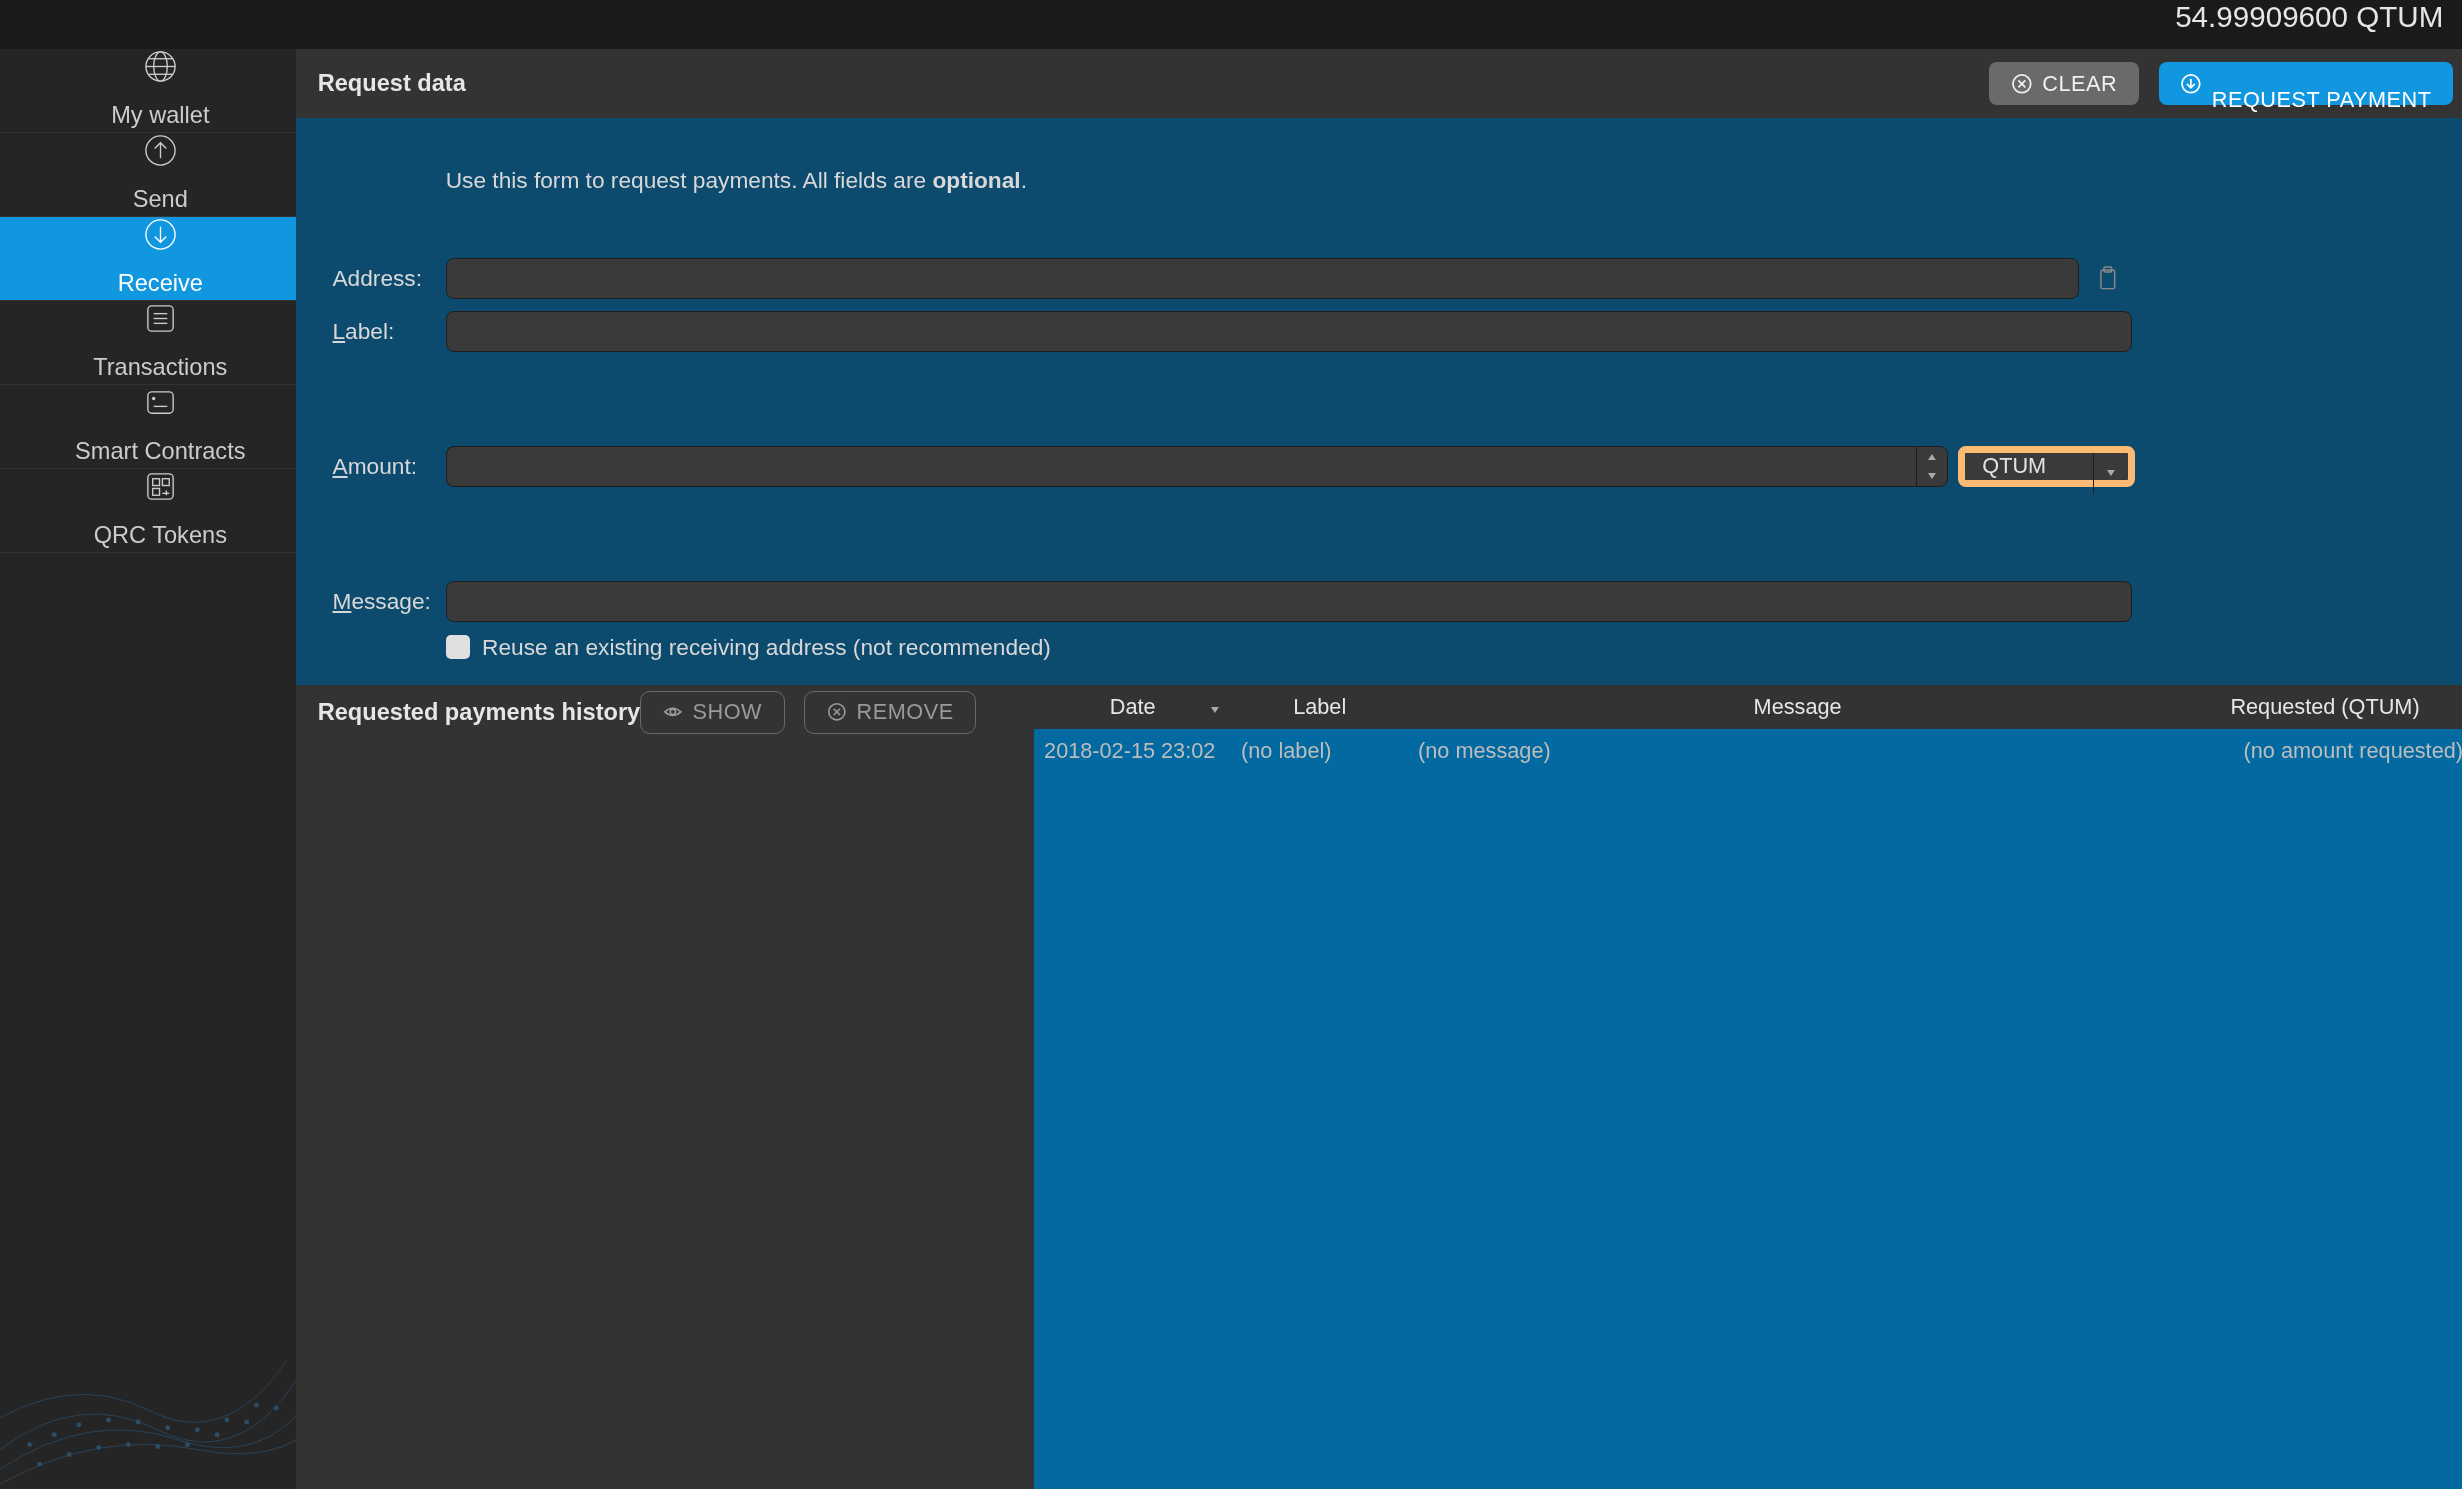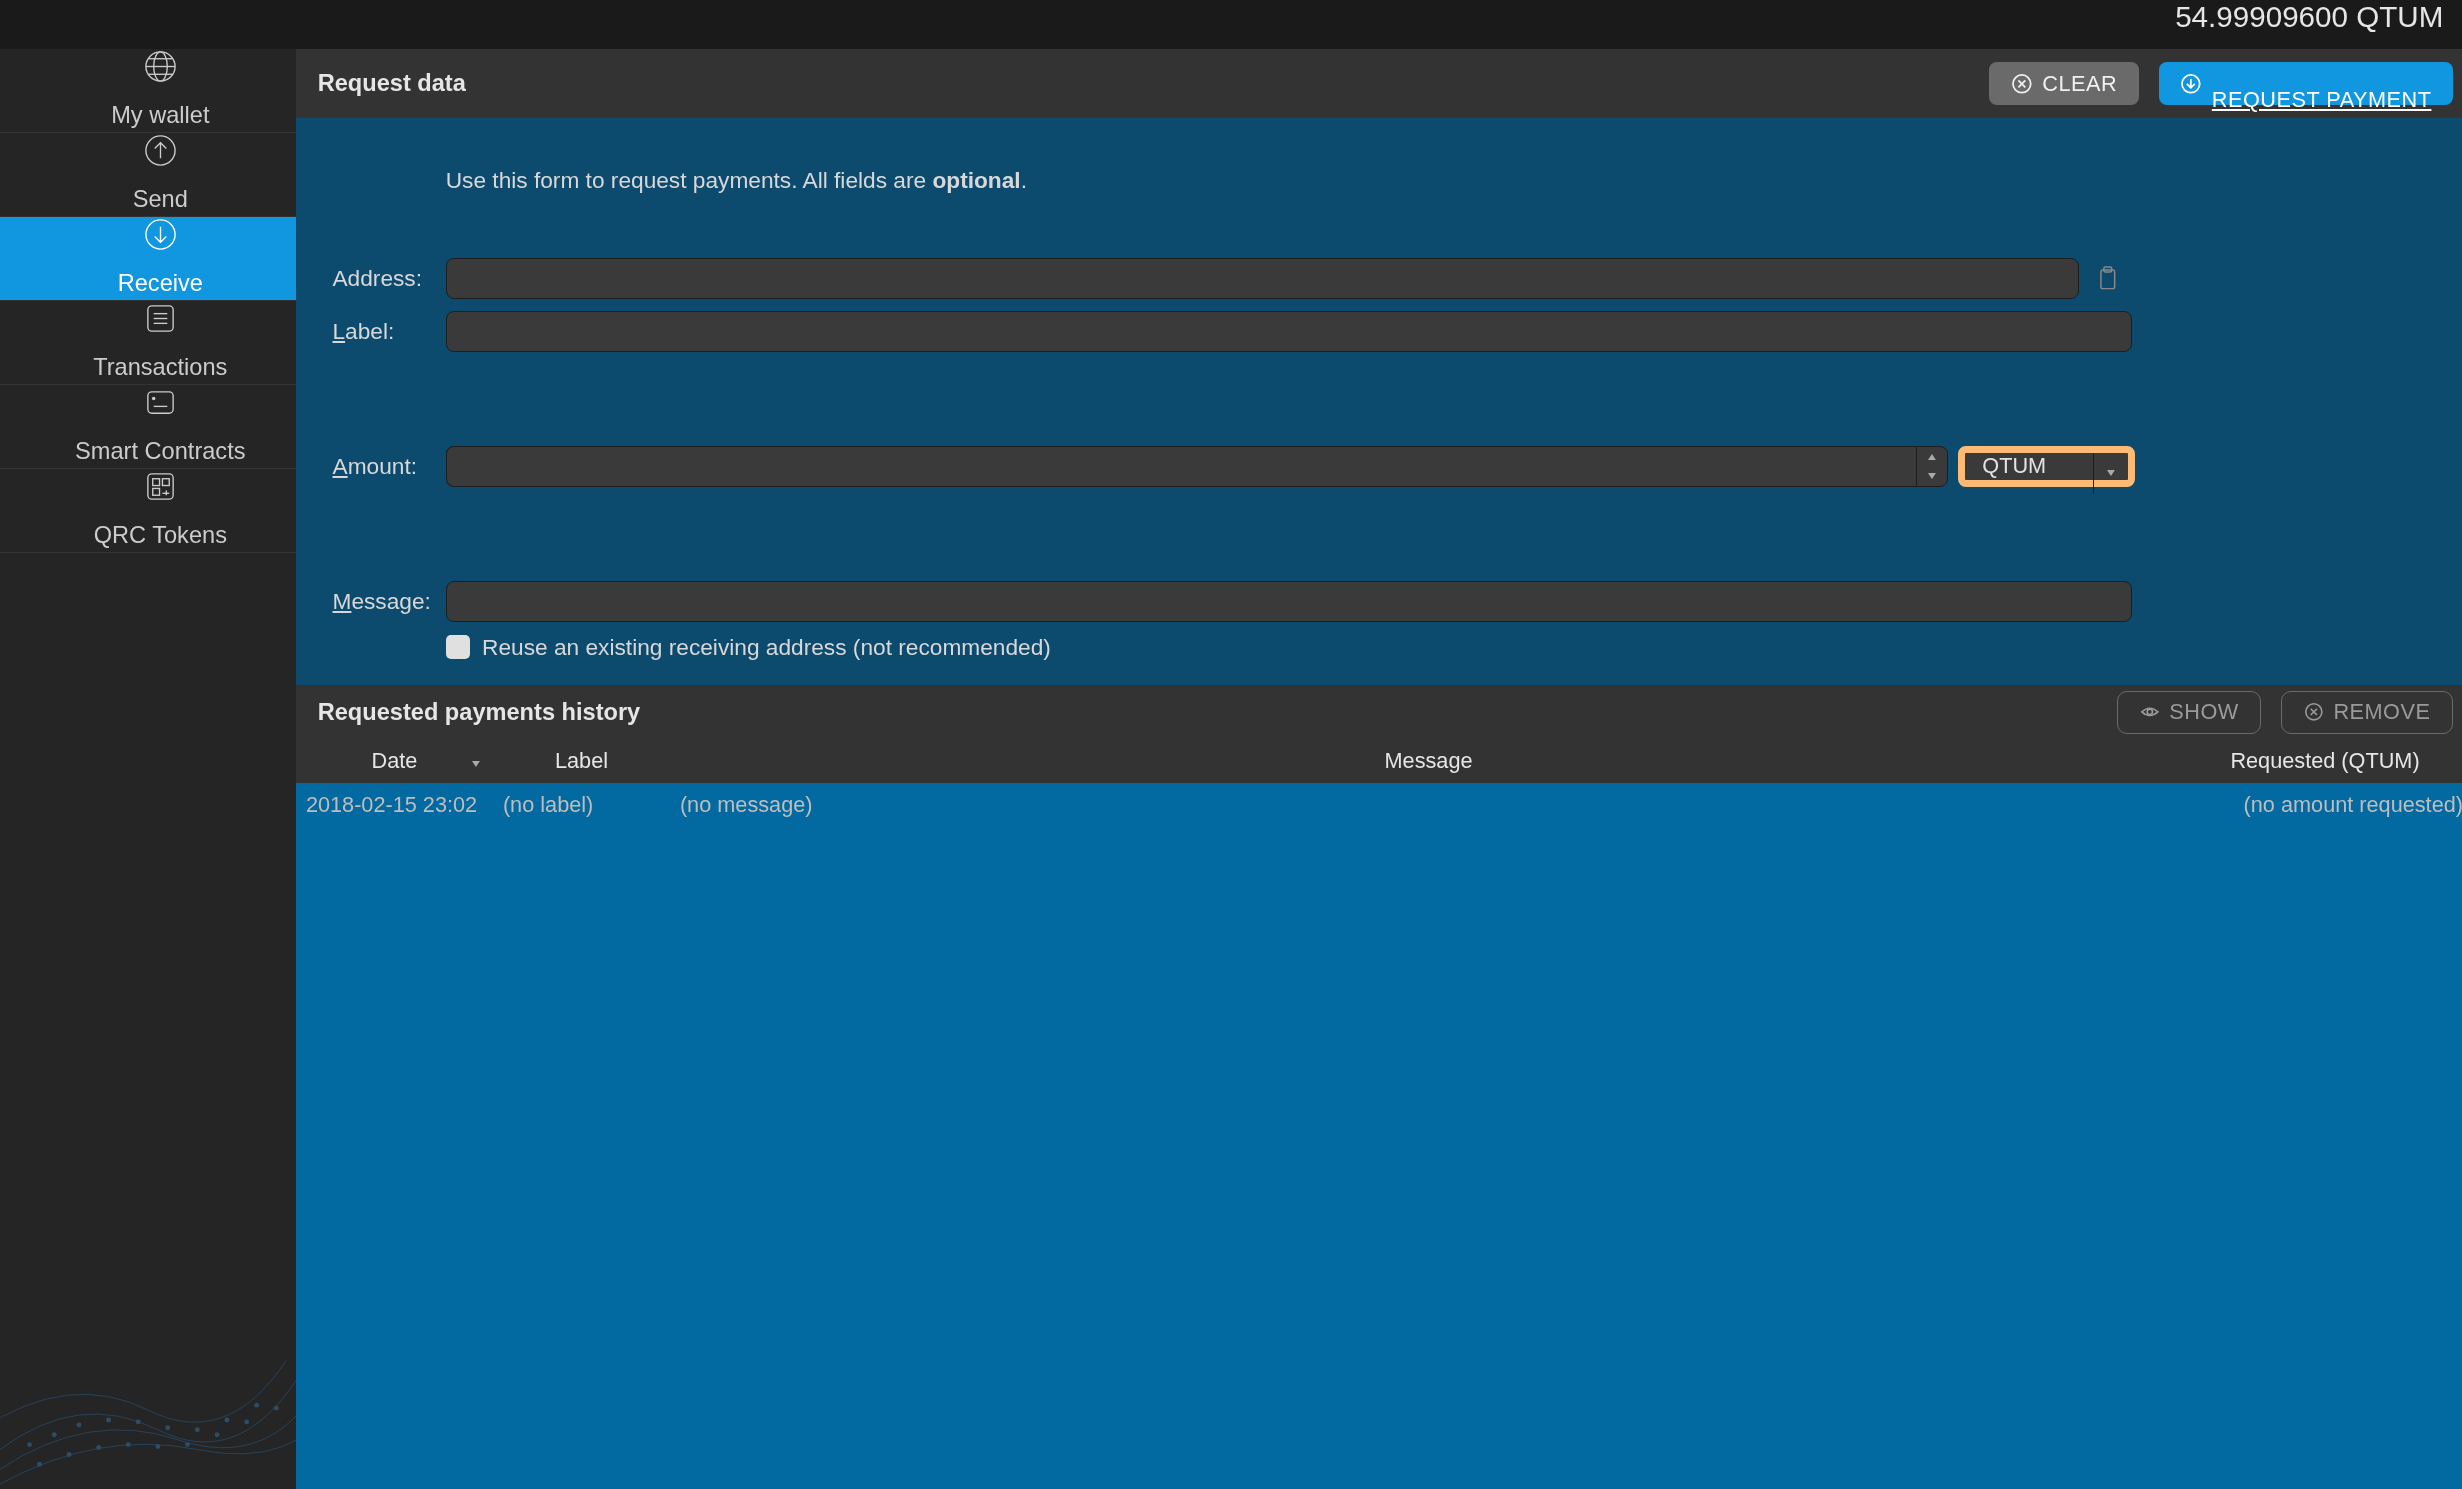--- a/index.html
+++ b/index.html
@@ -283,21 +283,22 @@
   border: none;
   cursor: pointer;
 }
 .checkbox-label {
   font-size: 22.7px;
   color: #d8d8d8;
 }
 .history-section {
   flex: 1;
   display: flex;
-  flex-direction: column;
+  flex-direction: row;
+  gap: 48px;
 }
 .history-header {
   height: 54px;
   display: flex;
   align-items: center;
   justify-content: space-between;
   padding: 0 9.9px 0 21.7px;
 }
 .history-title {
   font-size: 23.6px;
@@ -498,21 +499,21 @@
                 <line x1="14.5" y1="7.5" x2="7.5" y2="14.5" stroke="#f0f0f0" stroke-width="1.8"></line>
               </svg>
             <span>CLEAR</span>
           </button>
           <button class="btn btn-blue">
             <svg viewBox="0 0 22 22">
                 <circle cx="11" cy="11" r="9" fill="none" stroke="#ffffff" stroke-width="1.8"></circle>
                 <line x1="11" y1="6" x2="11" y2="14" stroke="#ffffff" stroke-width="1.8"></line>
                 <polyline points="7,11 11,15 15,11" fill="none" stroke="#ffffff" stroke-width="1.8"></polyline>
               </svg>
-            <span style="text-decoration:underline;margin-top:33px;">REQUEST PAYMENT</span>
+            <span style="margin-top:33px;">REQUEST PAYMENT</span>
           </button>
         </div>
       </div>
 
       <div class="form-body">
         <div class="instruction-row">
           <span>Use this form to request payments. All fields are </span><strong>optional</strong><span>.</span>
         </div>
 
         <div class="form-row">

